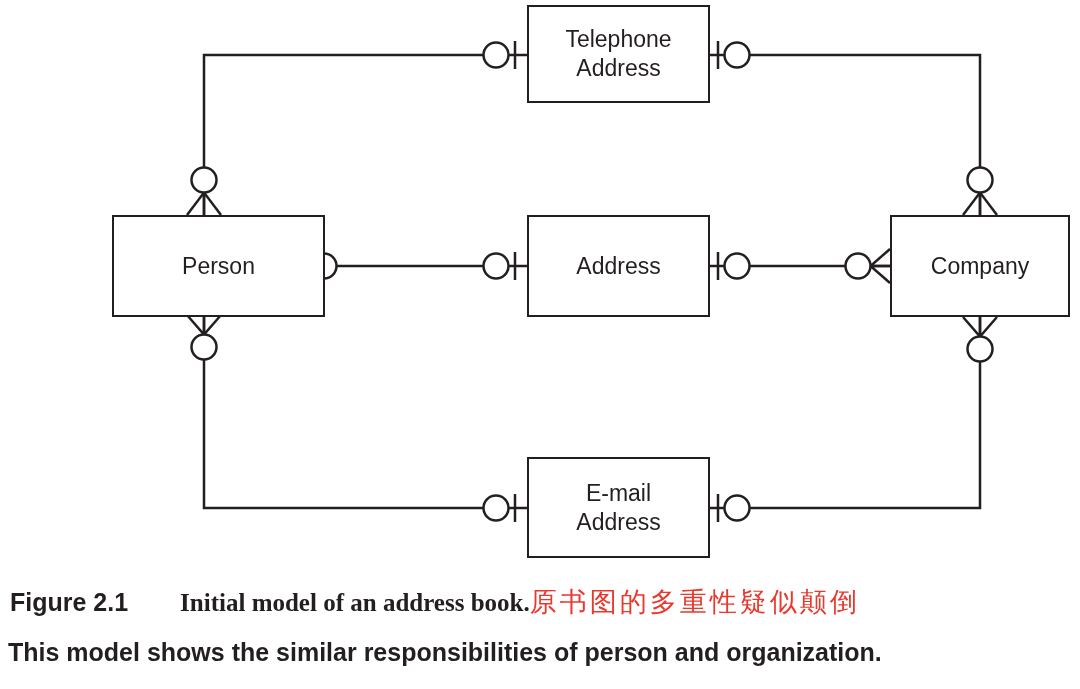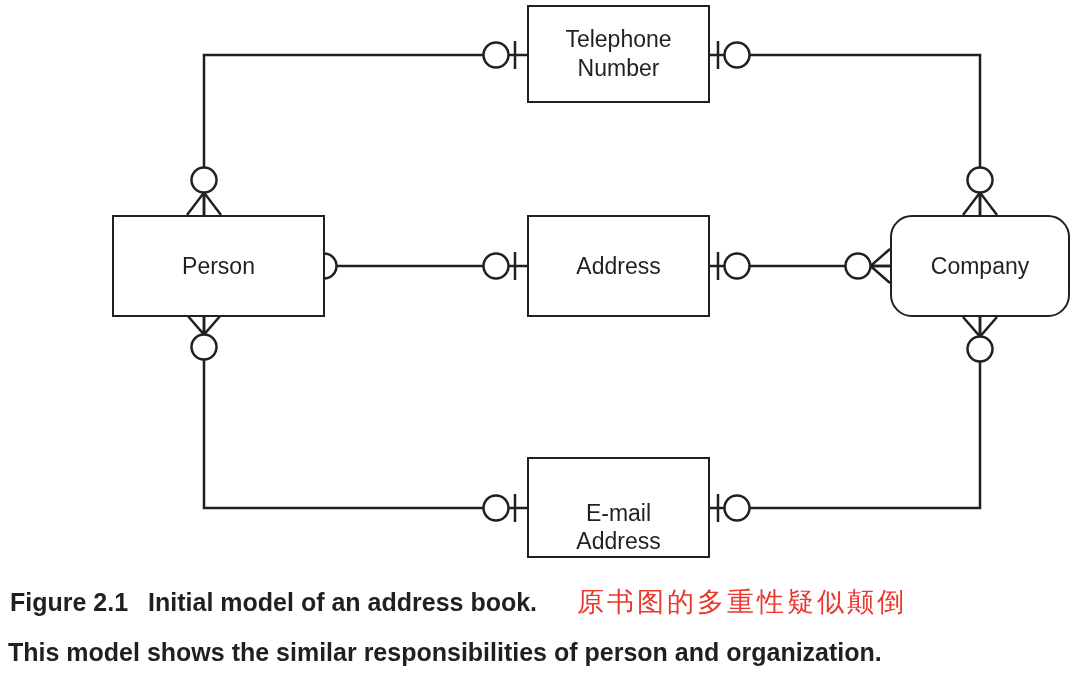--- a/index.html
+++ b/index.html
@@ -27,33 +27,32 @@
     background:#ffffff;
     display:flex;align-items:center;justify-content:center;
     text-align:center;
     color:var(--color-text);
     font-size:23px;line-height:1.25;
     white-space:pre-line;
   }
   .e-telephone{left:527px;top:5px;width:183px;height:98px;}
   .e-person{left:112px;top:215px;width:213px;height:102px;}
   .e-address{left:527px;top:215px;width:183px;height:102px;}
-  .e-company{left:890px;top:215px;width:180px;height:102px;border-radius:22px;}
-  .e-email{left:527px;top:457px;width:183px;height:101px;align-items:flex-end;}
+  .e-company{left:890px;top:215px;width:180px;height:102px;}
+  .e-email{left:527px;top:457px;width:183px;height:101px;}
   .caption-line1{
     position:absolute;left:10px;top:584px;
     display:flex;align-items:baseline;
     color:var(--color-text);
     font-weight:700;font-size:25px;
     white-space:nowrap;
     text-align:center;
   }
-  .fig-title{margin-left:20px;}
+  .fig-title{margin-left:52px;font-family:Liberation Serif, serif;}
   .fig-note-zh{
-    margin-left:40px;
     color:var(--color-annotation_red);
     font-weight:400;font-size:27px;letter-spacing:3px;
   }
   .caption-line2{
     position:absolute;left:8px;top:638px;
     color:var(--color-text);
     font-weight:600;font-size:25px;
     white-space:nowrap;
   }
 </style>
@@ -134,21 +133,21 @@
         <g>
           <path class="route" d="M963 317 L980 336.5 L997 317 M980 317 V336.5"></path>
           <circle class="node-circle" cx="980" cy="349" r="12.5"></circle>
         </g>
       </g>
 
     </svg>
 
     <div class="entity e-telephone">
       <span>Telephone
-Number</span>
+Address</span>
     </div>
     <div class="entity e-person">
       <span>Person</span>
     </div>
     <div class="entity e-address">
       <span>Address</span>
     </div>
     <div class="entity e-company">
       <span>Company</span>
     </div>

